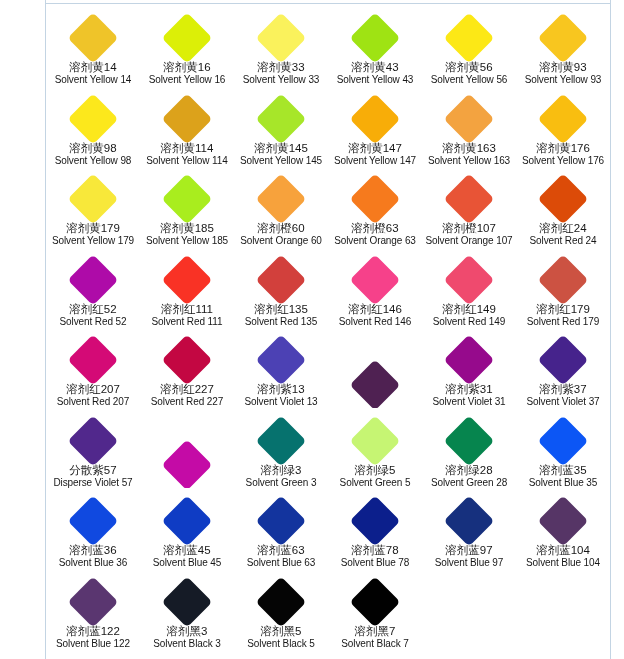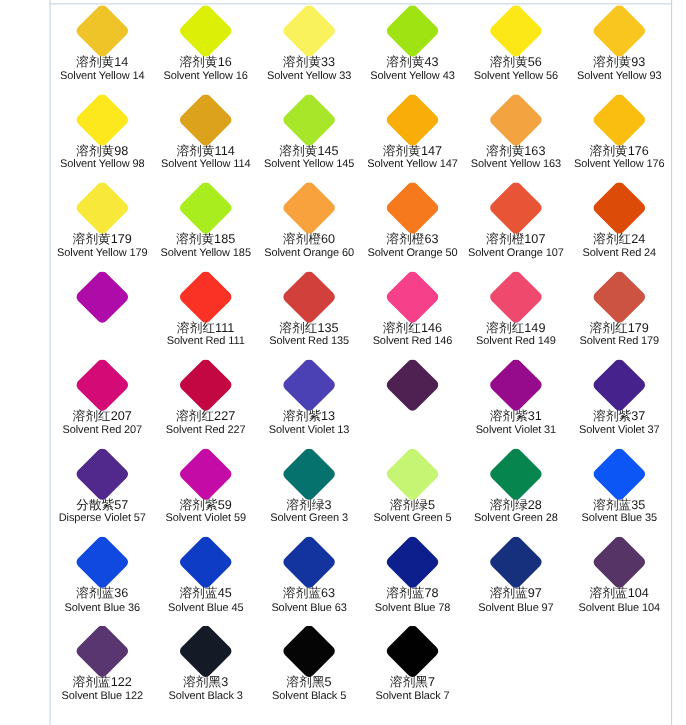--- a/index.html
+++ b/index.html
@@ -32,21 +32,21 @@
     left:46px;top:5px;
     width:564px;
     display:grid;
     grid-template-columns:repeat(6,1fr);
     grid-auto-rows:80.5px;
   }
   .cell{
     display:flex;
     flex-direction:column;
     align-items:center;
-    justify-content:flex-start;
+    justify-content:flex-end;
     padding-top:5px;
     box-sizing:border-box;
     overflow:hidden;
   }
   .swatch{
     width:36px;height:36px;
     transform:rotate(45deg);
     border-radius:5px;
     flex:0 0 auto;
     margin-bottom:5px;
@@ -181,39 +181,43 @@
         <div class="swatch" style="background: rgb(247, 162, 60);"></div>
         <div class="labels">
           <span class="name-cn">溶剂橙60</span>
           <span class="name-en">Solvent Orange 60</span>
         </div>
       </div>
       <div class="cell">
         <div class="swatch" style="background: rgb(246, 122, 29);"></div>
         <div class="labels">
           <span class="name-cn">溶剂橙63</span>
-          <span class="name-en">Solvent Orange 50</span>
+          <span class="name-en">Solvent Orange 63</span>
         </div>
       </div>
       <div class="cell">
         <div class="swatch" style="background: rgb(232, 84, 54);"></div>
         <div class="labels">
           <span class="name-cn">溶剂橙107</span>
           <span class="name-en">Solvent Orange 107</span>
         </div>
       </div>
       <div class="cell">
         <div class="swatch" style="background: rgb(220, 75, 8);"></div>
         <div class="labels">
           <span class="name-cn">溶剂红24</span>
           <span class="name-en">Solvent Red 24</span>
         </div>
       </div>
       <div class="cell">
         <div class="swatch" style="background: rgb(174, 11, 168);"></div>
+        <div class="labels">
+          <span class="name-cn">溶剂红52</span>
+          <span class="name-en">Solvent Red 52</span>
+        </div>
       </div>
       <div class="cell">
         <div class="swatch" style="background: rgb(249, 50, 37);"></div>
         <div class="labels">
           <span class="name-cn">溶剂红111</span>
           <span class="name-en">Solvent Red 111</span>
         </div>
       </div>
       <div class="cell">
         <div class="swatch" style="background: rgb(210, 64, 60);"></div>
@@ -283,24 +287,20 @@
       </div>
       <div class="cell">
         <div class="swatch" style="background: rgb(81, 40, 140);"></div>
         <div class="labels">
           <span class="name-cn">分散紫57</span>
           <span class="name-en">Disperse Violet 57</span>
         </div>
       </div>
       <div class="cell">
         <div class="swatch" style="background: rgb(196, 11, 166);"></div>
-        <div class="labels">
-          <span class="name-cn">溶剂紫59</span>
-          <span class="name-en">Solvent Violet 59</span>
-        </div>
       </div>
       <div class="cell">
         <div class="swatch" style="background: rgb(6, 114, 110);"></div>
         <div class="labels">
           <span class="name-cn">溶剂绿3</span>
           <span class="name-en">Solvent Green 3</span>
         </div>
       </div>
       <div class="cell">
         <div class="swatch" style="background: rgb(198, 245, 115);"></div>

